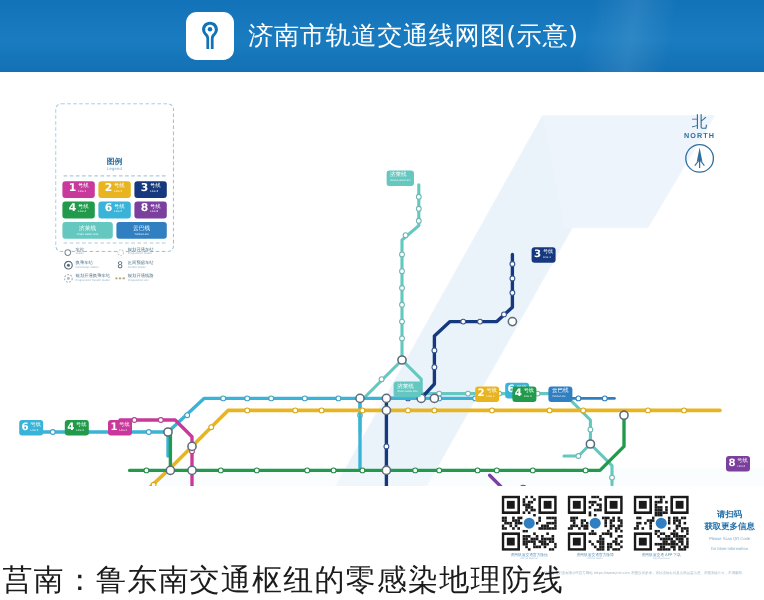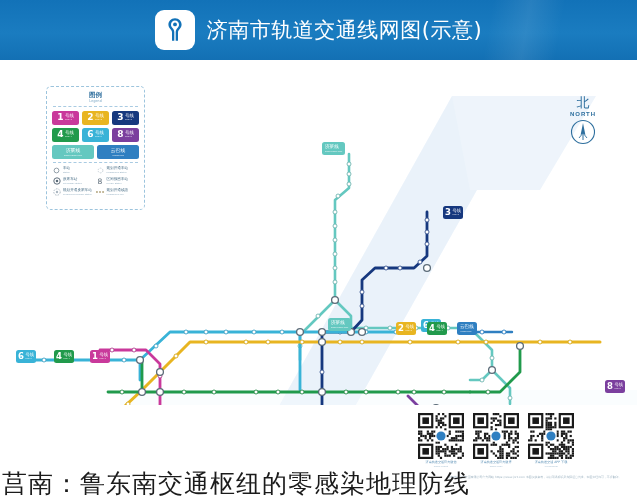--- a/index.html
+++ b/index.html
@@ -41,21 +41,21 @@
   .map-svg{position:absolute;left:0;top:0;}
 
   
   .legend{
     position:absolute;left:46px;top:26px;width:99px;height:124px;
     background:rgba(255,255,255,.88);
     border:1px dashed #9cc4dd;border-radius:5px;
     box-sizing:border-box;padding:5px 5px 4px 5px;
   }
   .legend-title{text-align:center;line-height:1;}
-  .legend-title .lt-cn{font-size:6.5px;color:#2f6f9e;font-family:"DejaVu Sans",sans-serif;font-weight:bold;}
+  .legend-title .lt-cn{font-size:6.5px;color:#2f6f9e;font-family:"DejaVu Sans",sans-serif;font-weight:bold;margin-top:40px;}
   .legend-title .lt-en{font-size:3.4px;color:#7aa6c4;margin-top:1px;letter-spacing:.2px;}
   .legend-divider{border-top:1px dashed #a9cbe2;margin:3.5px 1px;}
   .legend-lines{display:flex;flex-wrap:wrap;gap:3px 3px;justify-content:center;}
   .line-chip{
     width:27px;height:14px;border-radius:2.5px;
     display:flex;align-items:center;justify-content:center;gap:1.5px;
     box-sizing:border-box;padding:0 1px;
   }
   .chip-num{font-size:9px;color:#fff;font-weight:bold;line-height:1;font-family:"DejaVu Sans",sans-serif;}
   .chip-txt{display:flex;flex-direction:column;line-height:1;}
@@ -937,18 +937,24 @@
             <rect x="35.04761904761905" y="4.380952380952381" width="6.571428571428572" height="6.571428571428572" fill="#1a1a1a"></rect>
             <rect x="0" y="30.66666666666667" width="15.333333333333336" height="15.333333333333336" fill="#1a1a1a"></rect>
             <rect x="2.1904761904761907" y="32.85714285714286" width="10.952380952380953" height="10.952380952380953" fill="#fff"></rect>
             <rect x="4.380952380952381" y="35.04761904761905" width="6.571428571428572" height="6.571428571428572" fill="#1a1a1a"></rect>
             <rect x="17.523809523809526" y="17.523809523809526" width="10.952380952380953" height="10.952380952380953" fill="#fff"></rect>
             <circle cx="23" cy="23" r="4.6" fill="#2f7fc1"></circle>
           </svg></div>
         <div class="qr-cap-cn">济南轨道交通 APP 下载</div>
         <div class="qr-cap-en">App Download</div>
       </div>
+      <div class="qr-note">
+        <div class="qn-cn">请扫码</div>
+        <div class="qn-cn">获取更多信息</div>
+        <div class="qn-en">Please Scan QR Code</div>
+        <div class="qn-en">for More Information</div>
+      </div>
     </div>
   <div class="qr-note" style="position:absolute;left:594px;top:8px;width:0;"></div>
   <div class="footer-legal">济南轨道交通集团有限公司官方网站 https://www.jnrt.com  本图仅供参考，请以现场标识及实际运营为准。本图未经许可，不得翻印。</div>
 </div>
 
 <div class="caption">莒南：鲁东南交通枢纽的零感染地理防线</div>
 
 </body></html>

